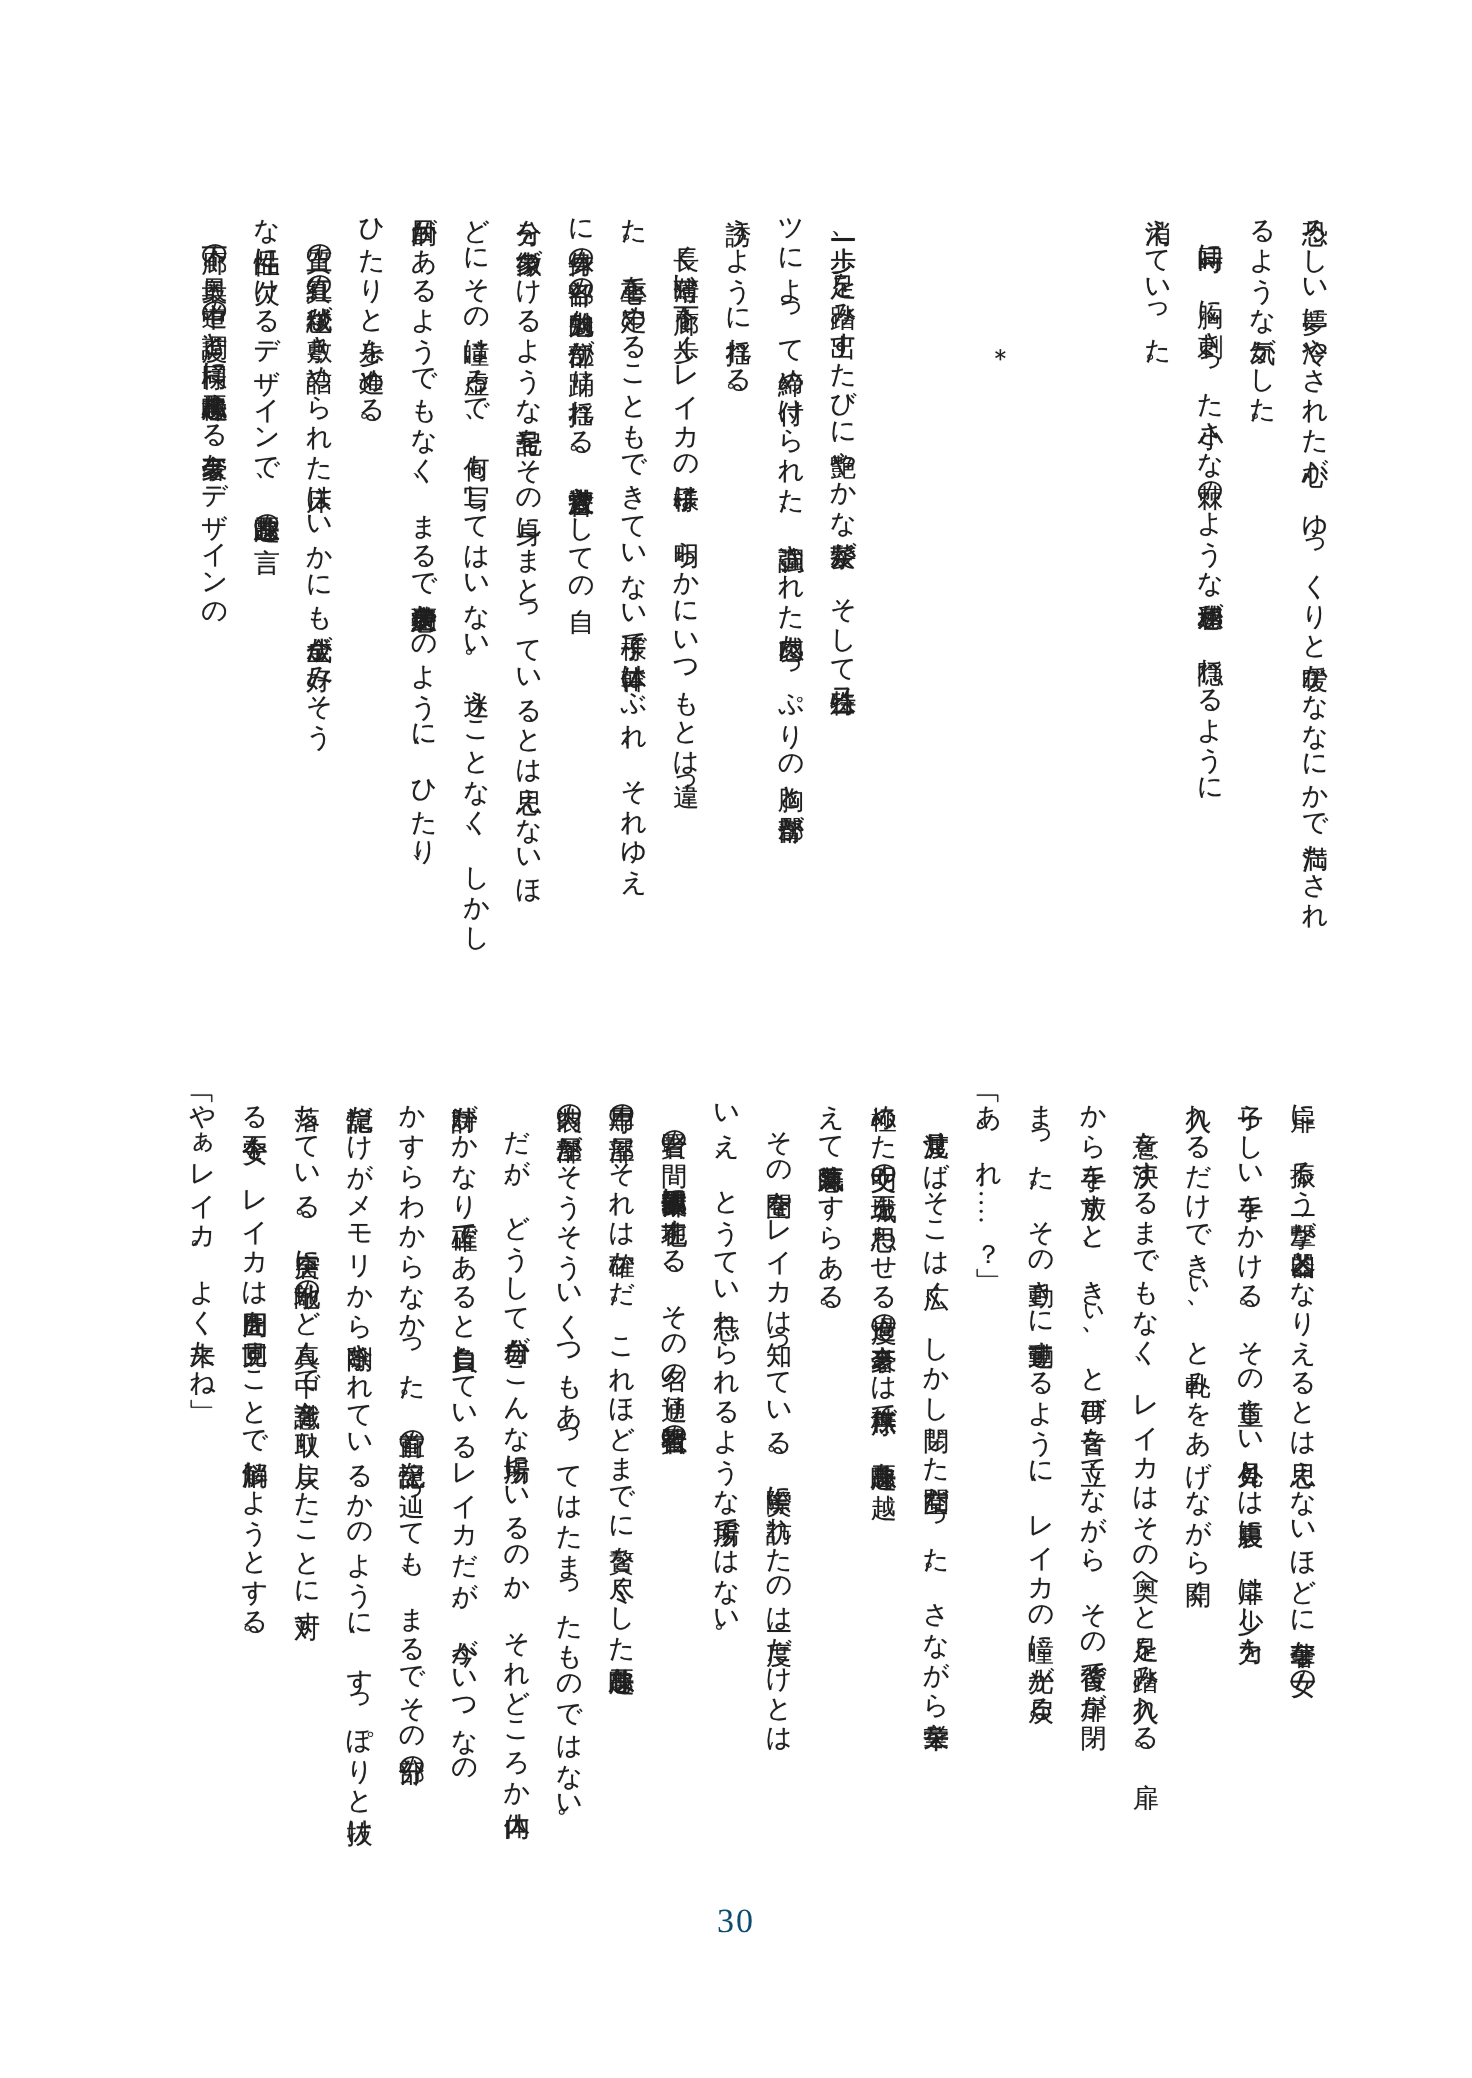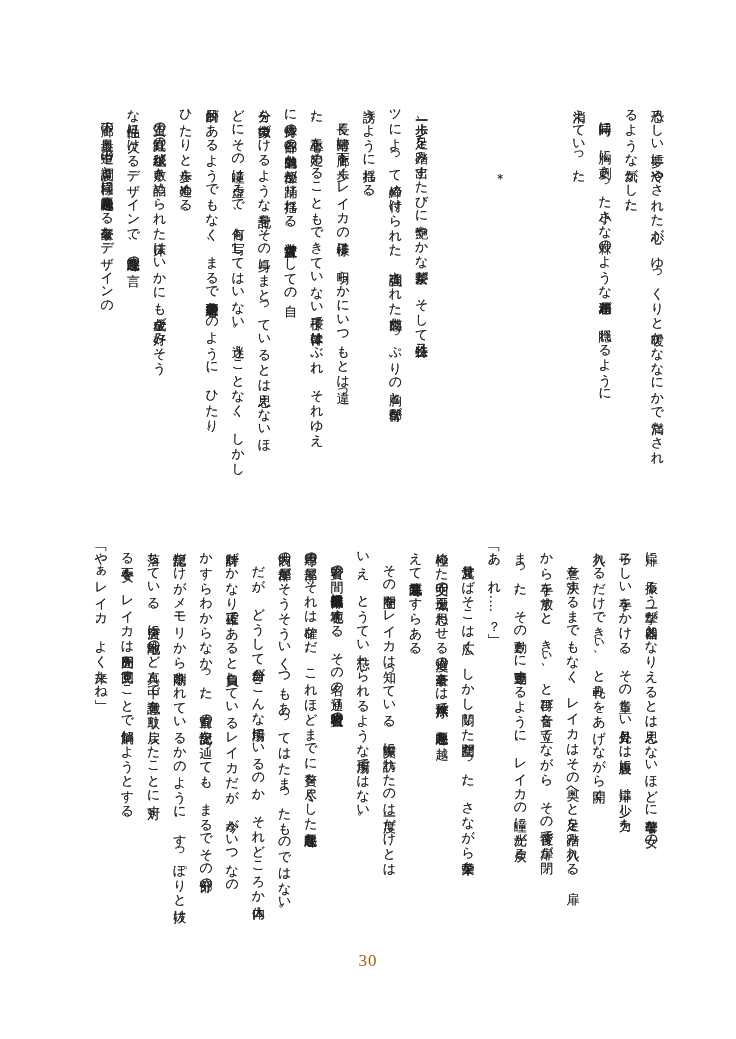--- a/index.html
+++ b/index.html
@@ -43,21 +43,21 @@
     top: 543px;
     right: 72px;
   }
   .page-number {
     position: absolute;
     top: 951px;
     left: 0;
     width: 736px;
     text-align: center;
     font-size: 17px;
-    color: #a16207;
+    color: #0c4a6e;
     letter-spacing: 1px;
   }
 </style>
 </head>
 <body>
 
 <div class="page">
 
   <div id="block-top" class="vblock">
       <p>恐ろしい夢に冷やされた心が、ゆっくりと暖かななにかで満たされ</p>

